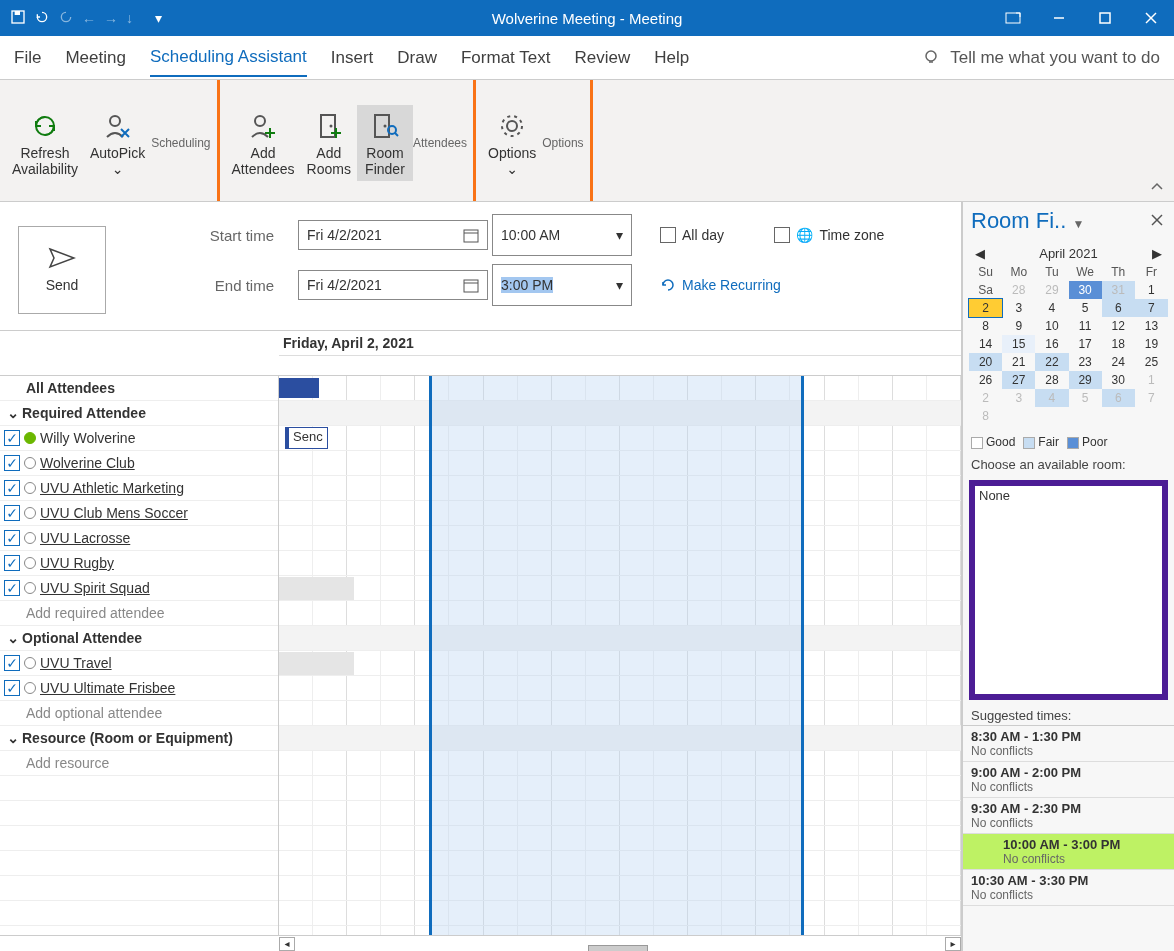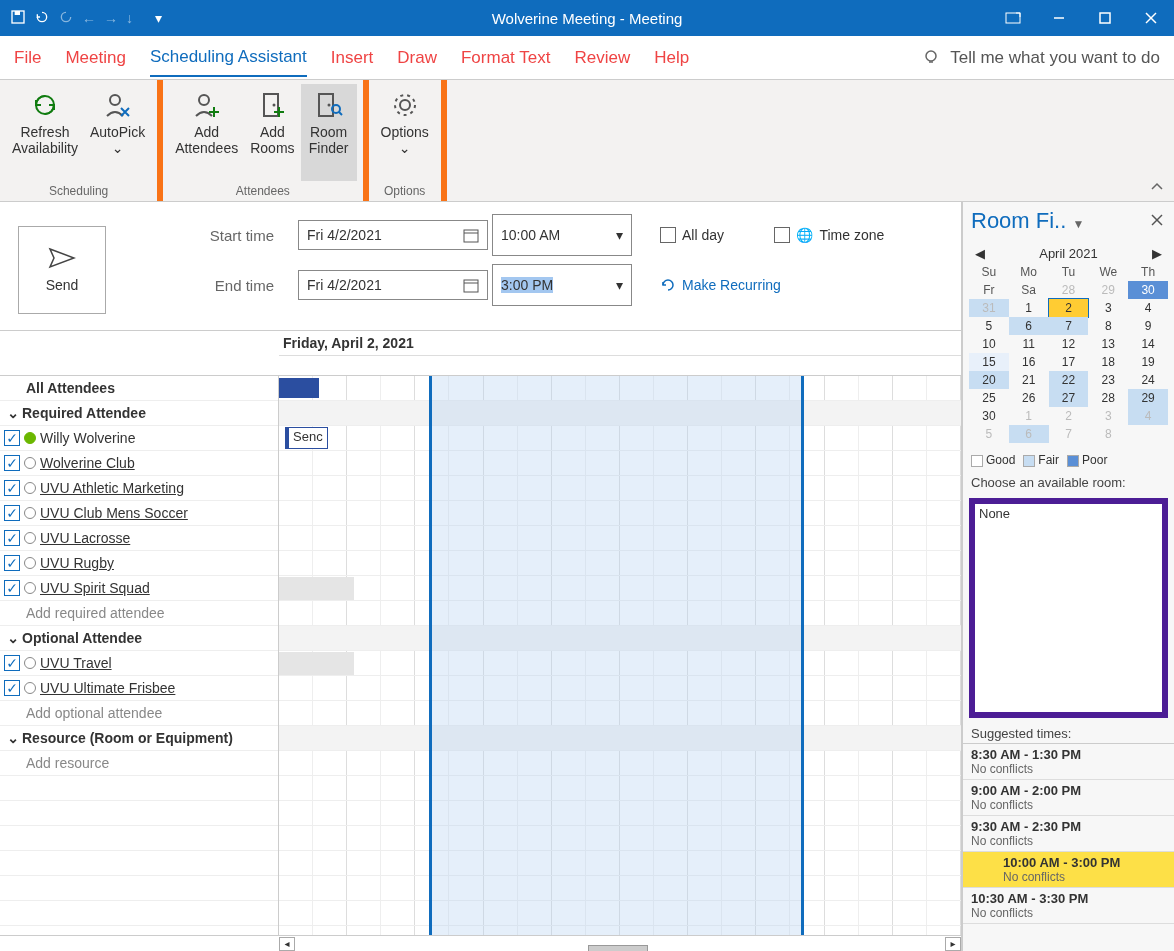--- a/index.html
+++ b/index.html
@@ -9,27 +9,27 @@
   .title-bar { background: #0f6cbd; height: 36px; display: flex; align-items: center; color: #fff; position: relative; }
   .qat { display: flex; align-items: center; gap: 8px; padding: 0 10px; }
   .qat svg { width: 16px; height: 16px; }
   .qat .dim { opacity: 0.5; }
   .title-text { position: absolute; left: 50%; transform: translateX(-50%); font-size: 15px; }
   .win-controls { margin-left: auto; display: flex; }
   .win-btn { width: 46px; height: 36px; display: flex; align-items: center; justify-content: center; }
   
   
   .menu-tabs { background: #fff; border-bottom: 1px solid #ccc; height: 44px; display: flex; align-items: center; padding: 0 14px; gap: 24px; }
-  .menu-tab { font-size: 17px; color: #ef4444; padding: 8px 0; cursor: pointer; }
+  .menu-tab { font-size: 17px; color: #404040; padding: 8px 0; cursor: pointer; }
   .menu-tab.active { color: #0f6cbd; border-bottom: 2px solid #0f6cbd; font-weight: 500; }
   .tell-me { margin-left: auto; display: flex; align-items: center; gap: 10px; color: #555; font-size: 17px; }
   
   
   .ribbon { background: #f3f2f1; height: 122px; border-bottom: 1px solid #ccc; display: flex; position: relative; }
-  .ribbon-group { border-right: 6px solid #f97316; padding: 4px 6px 0 6px; display: flex; flex-direction: column; align-items: center; }
+  .ribbon-group { border-right: 3px solid #f97316; padding: 4px 6px 0 6px; display: flex; flex-direction: row; align-items: center; }
   .ribbon-group-btns { display: flex; gap: 0; flex: 1; }
   .ribbon-btn { display: flex; flex-direction: column; align-items: center; justify-content: flex-start; padding: 4px 6px; text-align: center; font-size: 14px; color: #333; min-width: 56px; cursor: pointer; }
   .ribbon-btn .ic { width: 34px; height: 34px; display: flex; align-items: center; justify-content: center; margin-bottom: 2px; }
   .ribbon-btn.active { background: #d8d8d8; }
   .ribbon-group-label { font-size: 12px; color: #666; padding: 3px 0; }
   .ribbon-collapse { position: absolute; right: 10px; bottom: 4px; }
   
   
   .main { display: flex; height: 749px; }
   .schedule-pane { flex: 1; display: flex; flex-direction: column; border-right: 1px solid #ccc; }
@@ -81,21 +81,21 @@
   .grey-block { position: absolute; background: #e5e5e5; height: 23px; top: 1px; left: 0; width: 75px; }
 
   
   .room-pane { width: 212px; background: #f7f7f7; border-left: 1px solid #ccc; display: flex; flex-direction: column; }
   .room-pane-header { display: flex; align-items: center; padding: 6px 8px; }
   .room-pane-title { font-size: 22px; color: #0f6cbd; flex: 1; white-space: nowrap; overflow: hidden; }
   .room-close { width: 16px; height: 16px; cursor: pointer; }
   
   .calendar { padding: 4px 6px; }
   .cal-header { display: flex; align-items: center; justify-content: space-between; font-size: 13px; padding: 2px 6px; }
-  .cal-grid { display: grid; grid-template-columns: repeat(5, 1fr); text-align: center; font-size: 12px; }
+  .cal-grid { display: grid; grid-template-columns: repeat(6, 1fr); text-align: center; font-size: 12px; }
   .cal-dow { color: #555; padding: 2px 0; }
   .cal-day { padding: 2px 0; cursor: pointer; }
   .cal-day.om { color: #bbb; }
   .cal-day.fair { background: #c7ddf2; }
   .cal-day.poor { background: #5a8fd6; color: #fff; }
   .cal-day.today { background: #ffcc33; }
   .cal-day.sel { outline: 1px solid #0f6cbd; }
   .cal-day.curr { background: #e8f0fa; }
   
   .legend { display: flex; gap: 8px; font-size: 12px; padding: 6px 8px; align-items: center; }
@@ -103,21 +103,21 @@
   .sw.good { background: #fff; }
   .sw.fair { background: #c7ddf2; }
   .sw.poor { background: #5a8fd6; }
   
   .room-label { padding: 2px 8px; font-size: 13px; color: #444; }
   .room-list { margin: 6px 6px; background: #fff; border: 6px solid #4c1d95; height: 220px; padding: 2px 4px; font-size: 13px; }
   
   .suggested { padding: 2px 8px; font-size: 13px; color: #444; }
   .suggest-list { flex: 1; overflow-y: auto; border-top: 1px solid #ccc;}
   .suggest-item { padding: 3px 8px; border-bottom: 1px solid #ddd; cursor: pointer; font-size: 13px; }
-  .suggest-item.sel { background: #fde047; padding-left: 40px; }
+  .suggest-item.sel { background: #bef264; padding-left: 40px; }
   .suggest-item .t { font-weight: 700; }
   .suggest-item .c { color: #666; font-size: 12px; }
 
   .hscroll { height: 16px; border-top: 1px solid #ccc; display: flex; align-items:center; }
   .hscroll .arrow { width: 16px; height: 14px; border: 1px solid #aaa; display:flex; align-items:center; justify-content:center; font-size:10px;}
   .hscroll .track { flex:1; position:relative; }
   .hscroll .thumb { position:absolute; left: 45%; width: 60px; height: 12px; top:1px; background:#ccc; border:1px solid #999;}
 </style>
 </head>
 <body>

